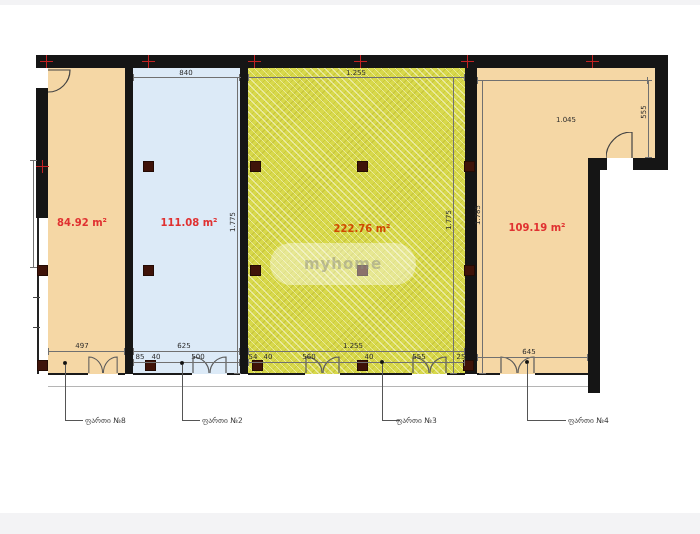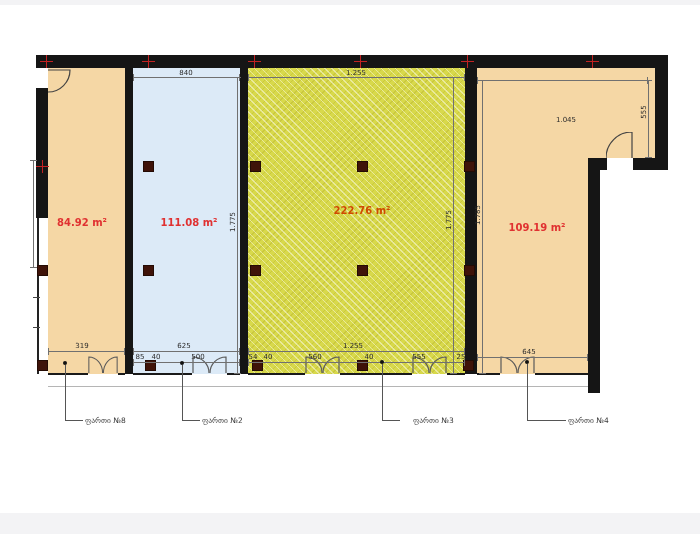--- a/index.html
+++ b/index.html
@@ -139,57 +139,60 @@
   <div class="dh" style="left:248px;top:362px;width:217px;"></div>
   <div class="dv" style="left:237px;top:77px;height:297px;"></div>
   <div class="dv" style="left:453px;top:77px;height:297px;"></div>
   <div class="dv" style="left:482px;top:80px;height:294px;"></div>
   <div class="dv" style="left:648px;top:80px;height:78px;"></div>
   <div class="dv" style="left:33px;top:160px;height:108px;"></div>
 
   <span class="dt" style="left:186px;top:69px;">840</span>
   <span class="dt" style="left:356px;top:69px;">1.255</span>
   <span class="dt" style="left:566px;top:72px;margin-top:44px;">1.045</span>
-  <span class="dt" style="left:82px;top:342px;">319</span>
+  <span class="dt" style="left:82px;top:342px;">497</span>
   <span class="dt" style="left:184px;top:342px;">625</span>
   <span class="dt" style="left:353px;top:342px;">1.255</span>
   <span class="dt" style="left:529px;top:348px;text-align:center;">645</span>
   <span class="dt" style="left:140px;top:353px;">85</span>
   <span class="dt" style="left:156px;top:353px;">40</span>
   <span class="dt" style="left:198px;top:353px;">500</span>
   <span class="dt" style="left:253px;top:353px;">54</span>
   <span class="dt" style="left:268px;top:353px;">40</span>
-  <span class="dt" style="left:309px;top:353px;padding-left:12px;">560</span>
+  <span class="dt" style="left:309px;top:353px;">560</span>
   <span class="dt" style="left:369px;top:353px;">40</span>
   <span class="dt" style="left:419px;top:353px;">555</span>
   <span class="dt" style="left:461px;top:353px;">25</span>
   <span class="dtv" style="left:233px;top:222px;">1.775</span>
   <span class="dtv" style="left:449px;top:220px;">1.775</span>
   <span class="dtv" style="left:478px;top:215px;">1.785</span>
   <span class="dtv" style="left:644px;top:112px;">555</span>
 
   <span class="area" style="left:82px;top:217px;">84.92 m²</span>
   <span class="area" style="left:189px;top:217px;">111.08 m²</span>
-  <span class="area area-alt" style="left:362px;top:205px;">222.76 m²</span>
+  <span class="area area-alt" style="left:362px;top:223px;">222.76 m²</span>
   <span class="area" style="left:537px;top:222px;">109.19 m²</span>
 
+  <div class="wm-pill">
+    <span class="wm-text">myhome</span>
+  </div>
 
   <div class="dot" style="left:63px;top:361px;"></div>
   <div class="lv" style="left:65px;top:365px;height:55px;"></div>
   <div class="lh" style="left:65px;top:420px;width:18px;"></div>
   <span class="ulabel" style="left:85px;top:416px;">ფართი №8</span>
 
   <div class="dot" style="left:180px;top:361px;"></div>
   <div class="lv" style="left:182px;top:365px;height:55px;"></div>
   <div class="lh" style="left:182px;top:420px;width:18px;"></div>
   <span class="ulabel" style="left:202px;top:416px;">ფართი №2</span>
 
   <div class="dot" style="left:380px;top:360px;"></div>
   <div class="lv" style="left:382px;top:364px;height:56px;"></div>
   <div class="lh" style="left:382px;top:420px;width:18px;"></div>
-  <span class="ulabel" style="left:413px;top:416px;">ფართი №3</span>
+  <span class="ulabel" style="left:396px;top:416px;">ფართი №3</span>
 
   <div class="dot" style="left:525px;top:360px;"></div>
   <div class="lv" style="left:527px;top:364px;height:56px;"></div>
   <div class="lh" style="left:527px;top:420px;width:39px;"></div>
   <span class="ulabel" style="left:568px;top:416px;">ფართი №4</span>
 
 </div>
 
 </body></html>

